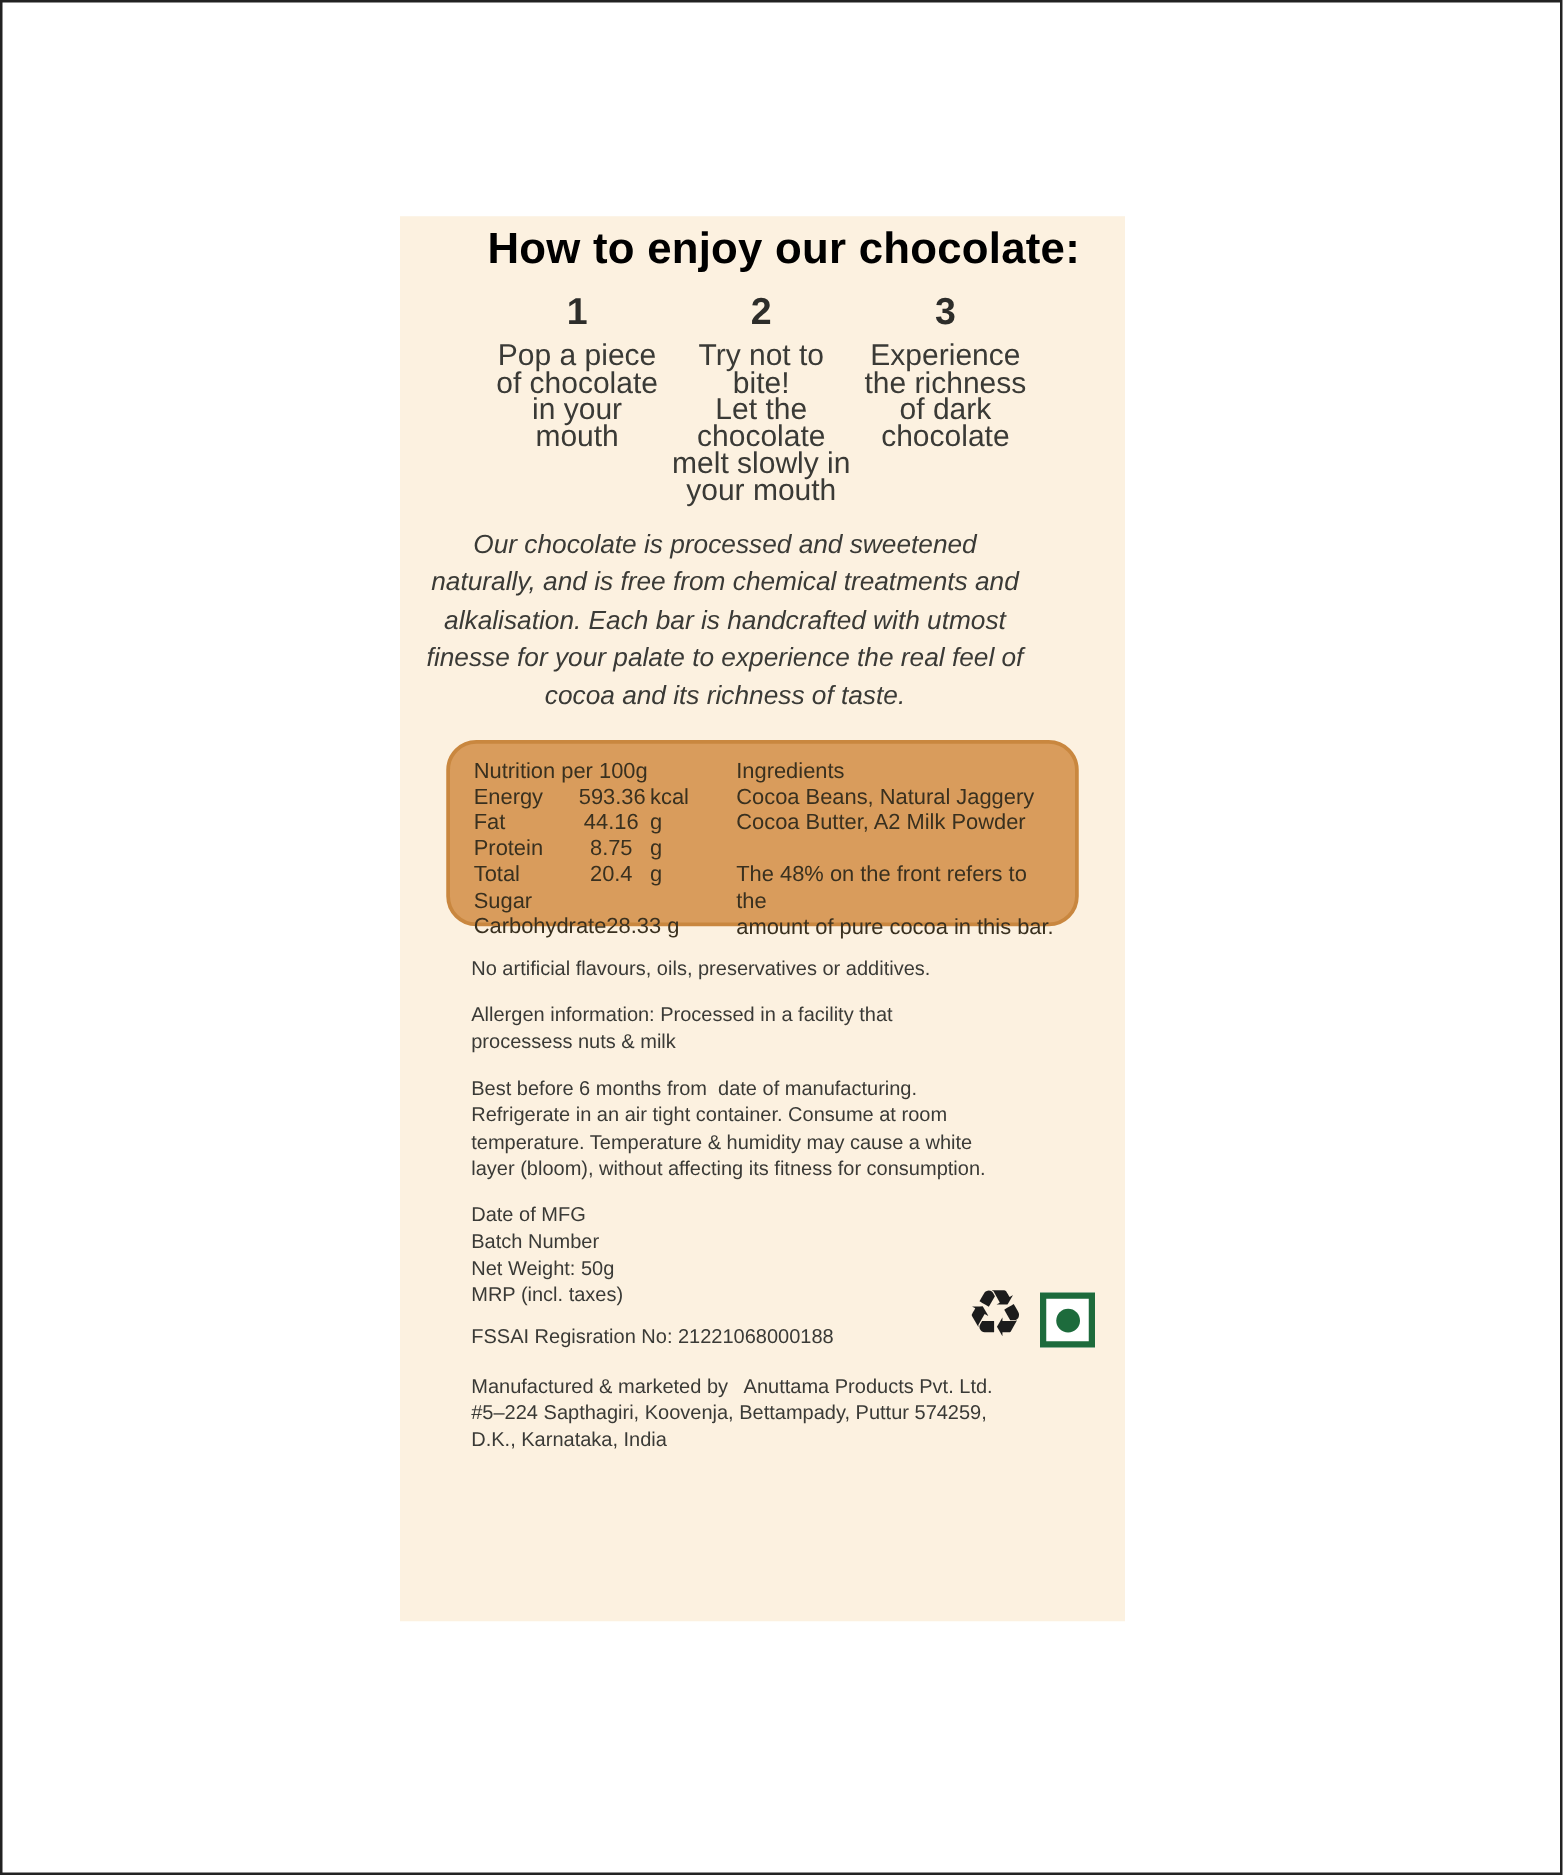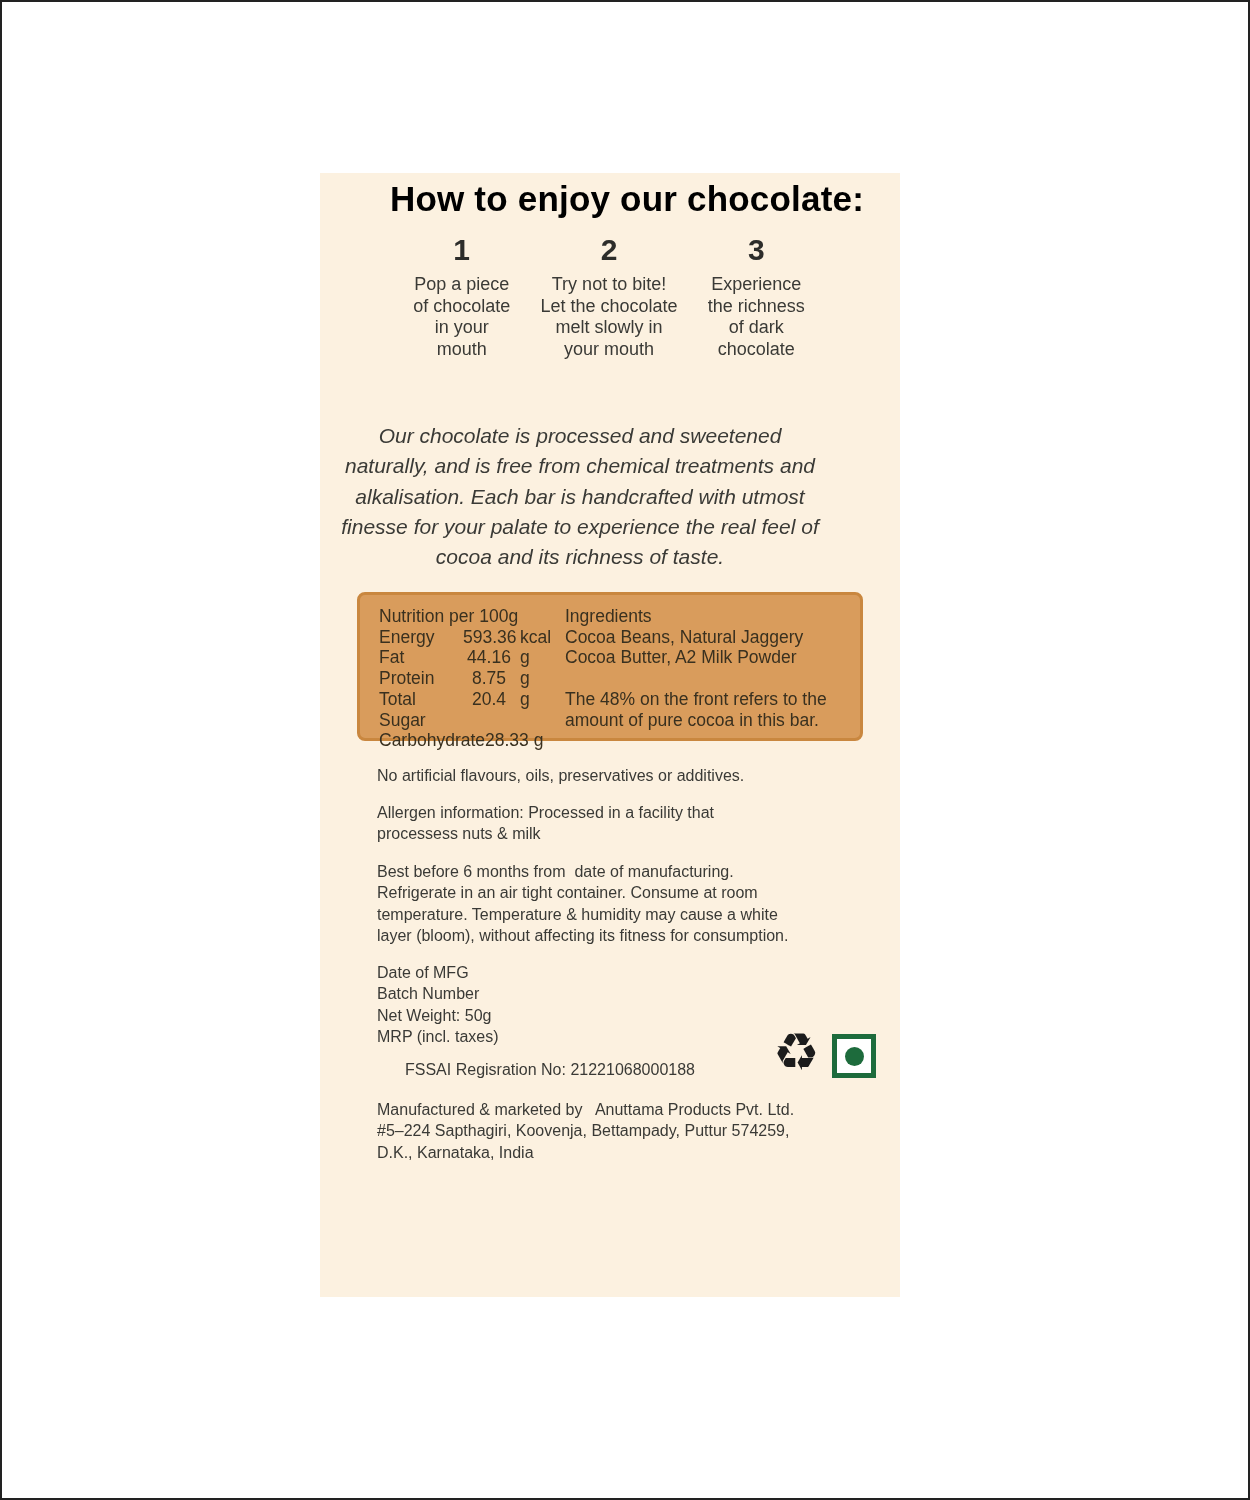--- a/index.html
+++ b/index.html
@@ -14,44 +14,44 @@
   }
   .title{
     position:absolute;top:6px;left:0;width:100%;text-align:center;
     font-size:35px;font-weight:bold;color:#000000;transform:translateX(17px);
     letter-spacing:.2px;
   }
   .steps{position:absolute;top:60px;left:68px;width:442px;display:flex;}
   .step{width:33.333%;text-align:center;}
   .step .num{font-size:30px;font-weight:bold;color:#2d2d2a;margin-bottom:7px;}
   .pre{white-space:pre-wrap;}
-  .step .txt{font-size:18px;line-height:21.5px;}
+  .step .txt{font-size:24px;line-height:21.5px;}
   .intro{
     position:absolute;top:248px;left:5px;width:510px;text-align:center;
     font-size:21px;line-height:30.3px;font-style:italic;
   }
   .nbox{
     position:absolute;top:419px;left:37px;width:506px;height:149px;box-sizing:border-box;
     background:var(--box-bg,#d99c5c);border:3px solid var(--box-border,#c9873f);
-    border-radius:8px;padding:11px 12px 10px 19px;display:flex;
+    border-radius:24px;padding:11px 12px 10px 19px;display:flex;
     font-size:17.5px;line-height:20.7px;color:#39301f;
   }
   .ncol{width:172px;margin-right:14px;flex-shrink:0;}
   .nrow{display:flex;}
   .nlab{flex:1;}
   .nval{width:52px;text-align:center;}
   .nunit{width:36px;padding-left:5px;box-sizing:border-box;}
-  .icol{flex:1;}
+  .icol{flex:1;margin-left:24px;}
   .note{margin-top:21px;}
   .sec{position:absolute;left:57px;font-size:16px;line-height:21.4px;}
   .sec-no-artificial{top:592px;}
   .sec-allergen{top:629px;}
   .sec-storage{top:688px;}
   .sec-mfg{top:789px;}
-  .sec-fssai{top:886px;margin-left:28px;}
+  .sec-fssai{top:886px;}
   .sec-manufacturer{top:926px;}
   .sec-contact{top:1006px;}
   .sec-web{top:1063px;}
   .recycle{
     position:absolute;left:453px;top:853px;font-size:52px;line-height:52px;
     color:var(--icon-black,#1c1c1c);
   }
   .veg{
     position:absolute;left:512px;top:861px;width:44px;height:44px;box-sizing:border-box;
     border:5px solid var(--veg-green,#1d6b3c);background:#ffffff;

